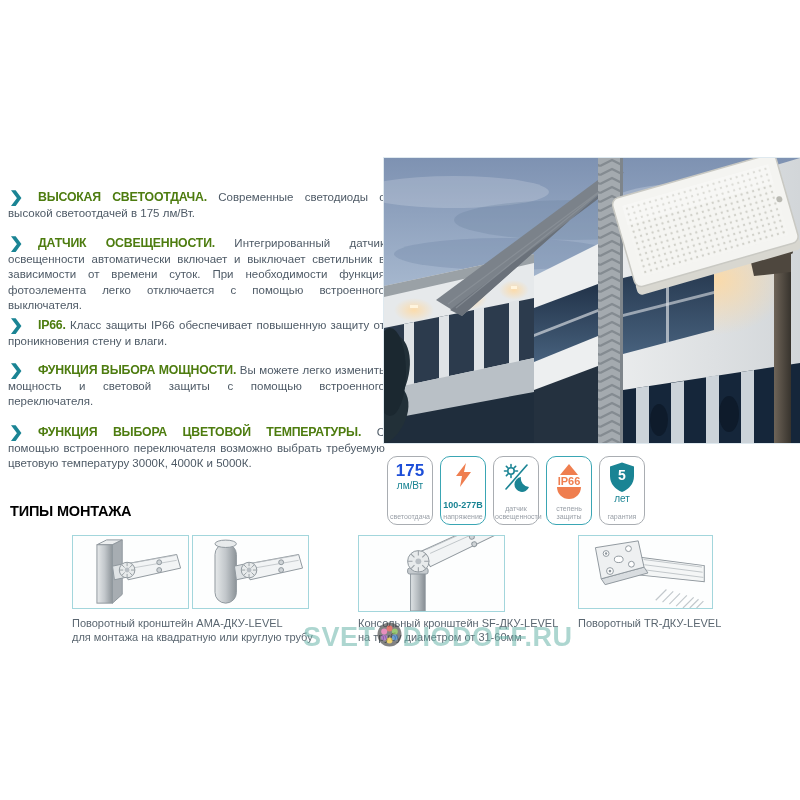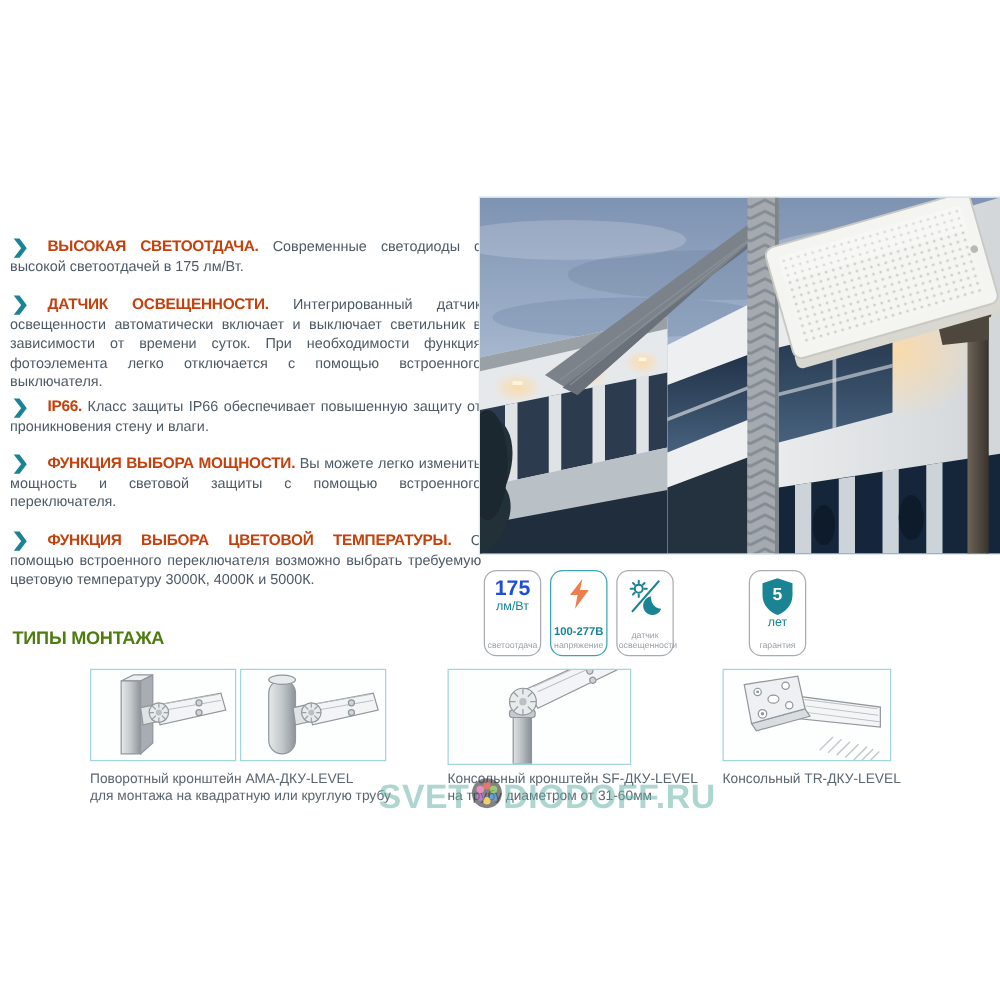--- a/index.html
+++ b/index.html
@@ -6,21 +6,21 @@
   .page{position:relative;width:800px;height:800px;background:#ffffff;overflow:hidden;
         font-family:"Liberation Sans",sans-serif;}
 
   
   .features{position:absolute;left:8px;top:188px;width:377px;}
   .feature{position:absolute;left:0;width:377px;}
   .feature .chev{position:absolute;left:2px;top:-2px;font-size:15px;font-weight:800;
                  color:#1a8494;transform:scaleX(1.15);}
   .feature p{margin:0;text-indent:30px;text-align:justify;font-size:11.5px;
              line-height:15.5px;color:#4e5a66;}
-  .feature b{font-size:12.3px;color:#c2410c;letter-spacing:-0.2px;}
+  .feature b{font-size:12.3px;color:#4d7c0f;letter-spacing:-0.2px;}
 
   
   .photo{position:absolute;left:384px;top:158px;width:416px;height:285px;
          box-shadow:0 0 0 1px #dfe9ef;overflow:hidden;}
   .photo svg{display:block;}
 
   
   .badge{position:absolute;top:456px;width:46px;height:69px;border-radius:10px;
          background:#fff;display:flex;flex-direction:column;align-items:center;
          justify-content:flex-start;padding-top:5px;box-sizing:border-box;}
@@ -31,21 +31,21 @@
   .badge .val{font-size:9px;font-weight:bold;color:#1a8494;line-height:11px;margin-top:12px;}
   .badge .small{margin-top:auto;margin-bottom:4px;font-size:7px;color:#9aa0a8;
                 text-align:center;line-height:7.5px;width:42px;}
   .drop-tri{width:0;height:0;border-left:9px solid transparent;border-right:9px solid transparent;
             border-bottom:11px solid #ef7e4f;margin-top:2px;}
   .drop-val{font-size:11px;font-weight:bold;color:#ef7e4f;line-height:12px;}
   .drop-bowl{width:24px;height:12px;background:#ef7e4f;border-radius:0 0 12px 12px;}
 
   
   .mount-heading{position:absolute;left:10px;top:503px;font-size:14.5px;font-weight:bold;
-                 color:#4d7c0f;letter-spacing:-0.2px;}
+                 color:#000000;letter-spacing:-0.2px;}
   .mbox{position:absolute;top:535px;height:74px;border:1px solid #a3d6dc;background:#fdfefe;
         box-sizing:border-box;overflow:hidden;}
   .caption{position:absolute;top:616px;font-size:11px;line-height:14px;color:#5a6670;}
 
   
   .watermark{position:absolute;left:303px;top:622px;display:flex;align-items:flex-start;
              font-size:27px;font-weight:bold;letter-spacing:0.5px;
              color:rgba(105,180,170,0.55);user-select:none;}
   .wm-o{display:inline-block;width:25px;height:25px;margin:0 1px;opacity:0.75;}
 </style>
@@ -198,20 +198,26 @@
       <g stroke="#1a8494" stroke-width="1.6" fill="none" stroke-linecap="round">
         <circle cx="10" cy="9" r="3.2"></circle>
         <path d="M10 2.5 V4.5 M10 13.5 V15.5 M3.5 9 H5.5 M14.5 9 H16.5 M5.4 4.4 L6.8 5.8 M5.4 13.6 L6.8 12.2 M13.2 5.8 L14.6 4.4"></path>
         <path d="M26 3 L5 27"></path>
       </g>
       <path d="M20 15 a7.5 7.5 0 1 0 8 10 a8.5 8.5 0 0 1 -8 -10 Z" fill="#1a8494"></path>
     </svg>
     <div class="small">датчик освещенности</div>
   </div>
 
+  <div class="badge b-teal" style="left:546px">
+    <div class="drop-tri"></div>
+    <div class="drop-val">IP66</div>
+    <div class="drop-bowl"></div>
+    <div class="small">степень защиты</div>
+  </div>
 
   <div class="badge b-gray" style="left:599px">
     <svg width="26" height="31" viewBox="0 0 26 31">
       <path d="M13 0.5 L25 4.5 V14 C25 22 19.5 27.5 13 30 C6.5 27.5 1 22 1 14 V4.5 Z" fill="#1a8494"></path>
       <text x="13" y="18" text-anchor="middle" font-family="Liberation Sans, sans-serif" font-size="14" font-weight="bold" fill="#ffffff">5</text>
     </svg>
     <div class="unit">лет</div>
     <div class="small">гарантия</div>
   </div>
 
@@ -306,21 +312,21 @@
 
   <div class="caption" style="left:72px;width:255px">
     <div>Поворотный кронштейн АМА-ДКУ-LEVEL</div>
     <div>для монтажа на квадратную или круглую трубу</div>
   </div>
   <div class="caption" style="left:358px;width:230px">
     <div>Консольный кронштейн SF-ДКУ-LEVEL</div>
     <div>на трубу диаметром от 31-60мм</div>
   </div>
   <div class="caption" style="left:578px;width:200px">
-    <div>Консольный TR-ДКУ-LEVEL</div>
+    <div>Поворотный TR-ДКУ-LEVEL</div>
   </div>
 
   <div class="watermark">
     <span>SVET</span>
     <span class="wm-o">
       <svg width="25" height="25" viewBox="0 0 25 25">
         <circle cx="12.5" cy="12.5" r="12" fill="#3c3c3c" opacity="0.85"></circle>
         <circle cx="12.5" cy="6.5" r="3" fill="#d94b3f"></circle>
         <circle cx="17.8" cy="9.5" r="3" fill="#7ab648"></circle>
         <circle cx="17.8" cy="15.5" r="3" fill="#3f7fc1"></circle>

